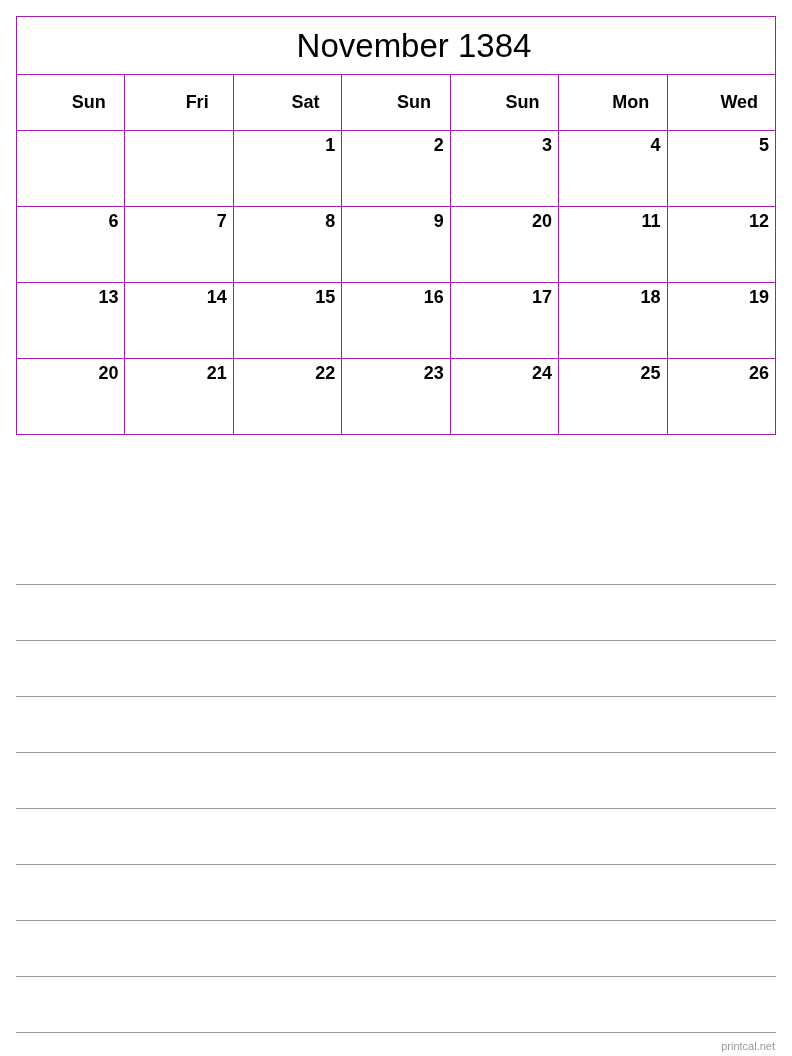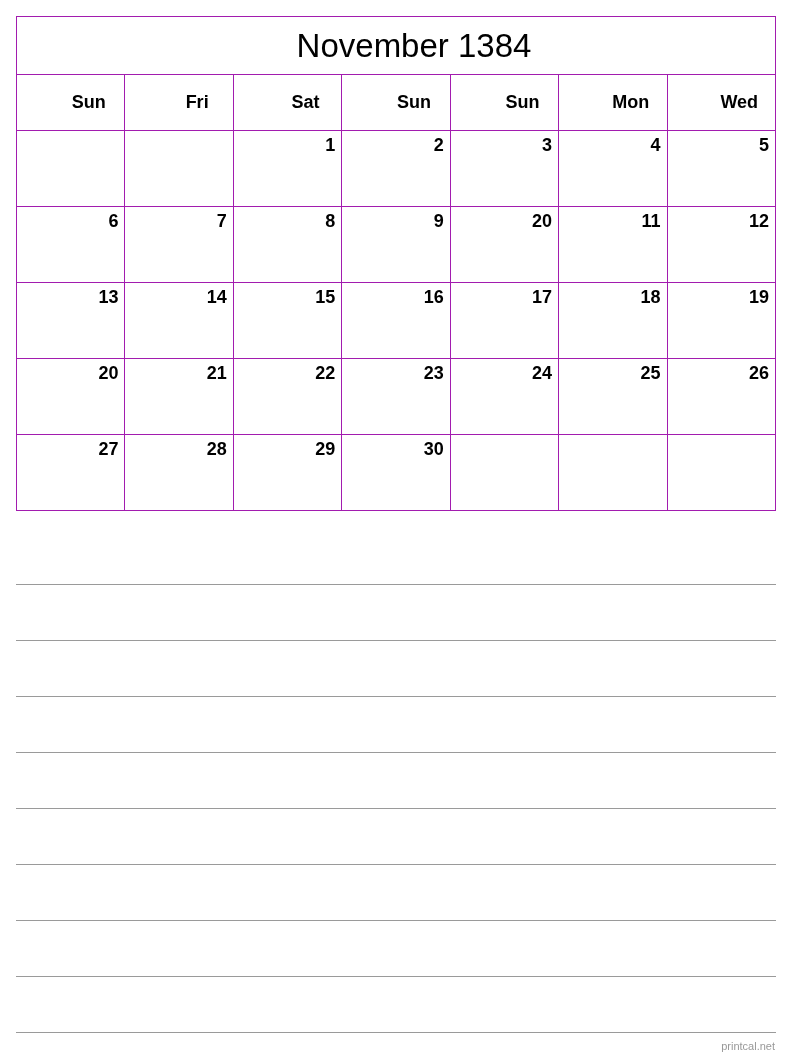--- a/index.html
+++ b/index.html
@@ -119,29 +119,20 @@
       </tr>
       <tr class="week-row">
         <td>20</td>
         <td>21</td>
         <td>22</td>
         <td>23</td>
         <td>24</td>
         <td>25</td>
         <td>26</td>
       </tr>
-      <tr class="week-row">
-        <td>27</td>
-        <td>28</td>
-        <td>29</td>
-        <td>30</td>
-        <td></td>
-        <td></td>
-        <td></td>
-      </tr>
     </tbody>
   </table>
 
   <div class="notes">
       <div class="notes-line"></div>
       <div class="notes-line"></div>
       <div class="notes-line"></div>
       <div class="notes-line"></div>
       <div class="notes-line"></div>
       <div class="notes-line"></div>

